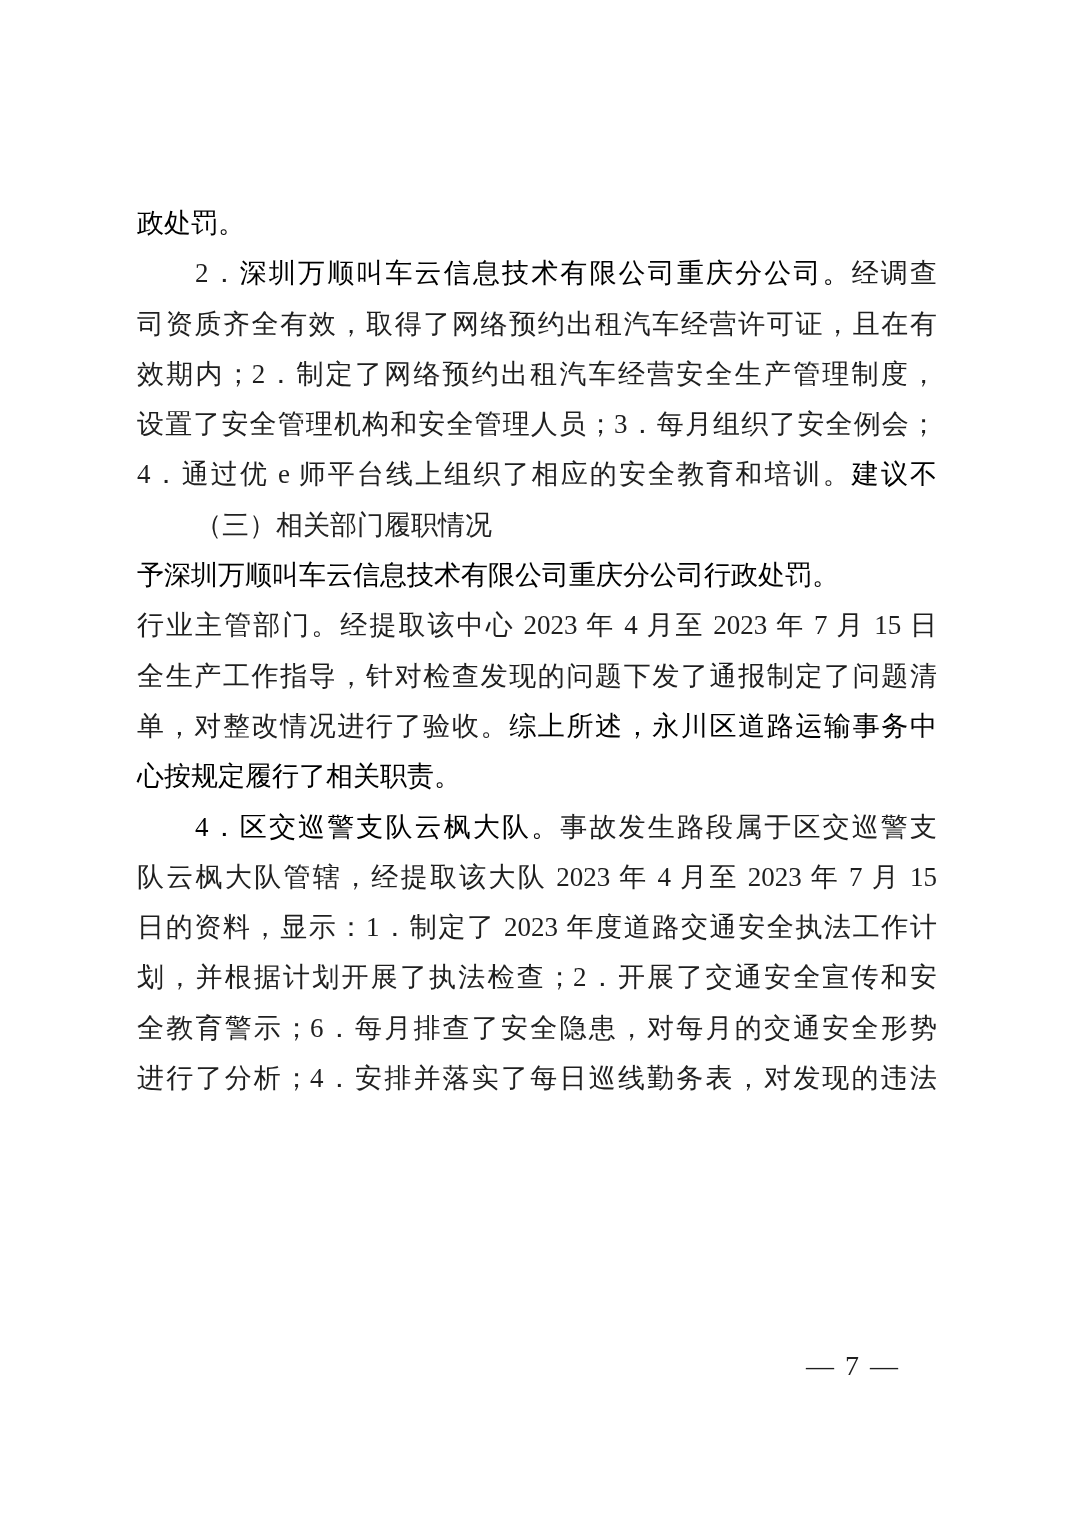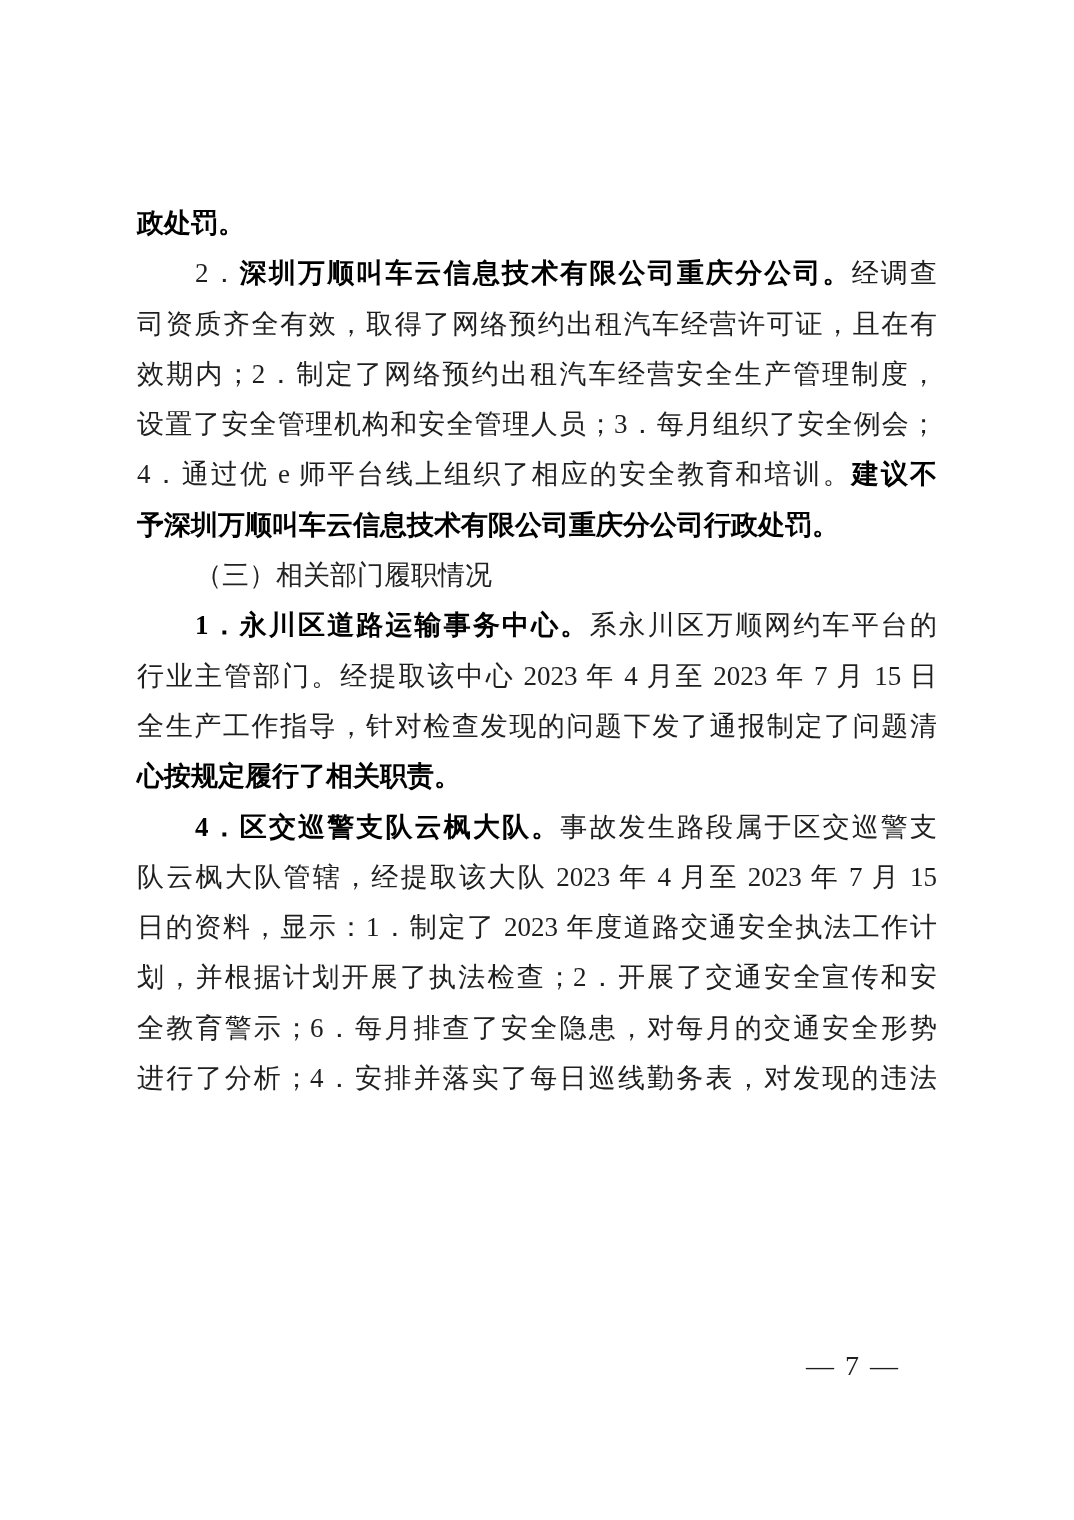--- a/index.html
+++ b/index.html
@@ -31,21 +31,21 @@
     text-align-last: justify;
     text-justify: inter-character;
   }
   .line.end {
     text-align-last: left;
   }
   .line.indent {
     text-indent: 58px;
   }
   .line .b {
-    font-weight: 700;
+    font-weight: 400;
     color: #000000;
   }
   .line .r {
     font-weight: 400;
   }
   .line.kai .r {
     color: #222222;
   }
   .page-number {
     position: absolute;
@@ -61,25 +61,25 @@
 <body>
 
 <div class="page">
   <div class="doc">
       <div class="line end"><span class="b">政处罚。</span></div>
       <div class="line indent"><span class="r">2．</span><span class="b">深圳万顺叫车云信息技术有限公司重庆分公司。</span><span class="r">经调查</span></div>
       <div class="line"><span class="r">司资质齐全有效，取得了网络预约出租汽车经营许可证，且在有</span></div>
       <div class="line"><span class="r">效期内；2．制定了网络预约出租汽车经营安全生产管理制度，</span></div>
       <div class="line"><span class="r">设置了安全管理机构和安全管理人员；3．每月组织了安全例会；</span></div>
       <div class="line"><span class="r">4．通过优 e 师平台线上组织了相应的安全教育和培训。</span><span class="b">建议不</span></div>
+      <div class="line indent end kai"><span class="r">（三）相关部门履职情况</span></div>
       <div class="line end"><span class="b">予深圳万顺叫车云信息技术有限公司重庆分公司行政处罚。</span></div>
-      <div class="line indent end kai"><span class="r">（三）相关部门履职情况</span></div>
-      <div class="line indent"><span class="b">1．永川区道路运输事务中心。</span><span class="r">系永川区万顺网约车平台的</span></div>
       <div class="line"><span class="r">行业主管部门。经提取该中心 2023 年 4 月至 2023 年 7 月 15 日</span></div>
       <div class="line"><span class="r">全生产工作指导，针对检查发现的问题下发了通报制定了问题清</span></div>
+      <div class="line"><span class="r">单，对整改情况进行了验收。</span><span class="b">综上所述，永川区道路运输事务中</span></div>
       <div class="line end"><span class="b">心按规定履行了相关职责。</span></div>
       <div class="line indent"><span class="b">4．区交巡警支队云枫大队。</span><span class="r">事故发生路段属于区交巡警支</span></div>
       <div class="line"><span class="r">队云枫大队管辖，经提取该大队 2023 年 4 月至 2023 年 7 月 15</span></div>
       <div class="line"><span class="r">日的资料，显示：1．制定了 2023 年度道路交通安全执法工作计</span></div>
       <div class="line"><span class="r">划，并根据计划开展了执法检查；2．开展了交通安全宣传和安</span></div>
       <div class="line"><span class="r">全教育警示；6．每月排查了安全隐患，对每月的交通安全形势</span></div>
       <div class="line"><span class="r">进行了分析；4．安排并落实了每日巡线勤务表，对发现的违法</span></div>
     </div>
   <div class="page-number">— 7 —</div>
 </div>

